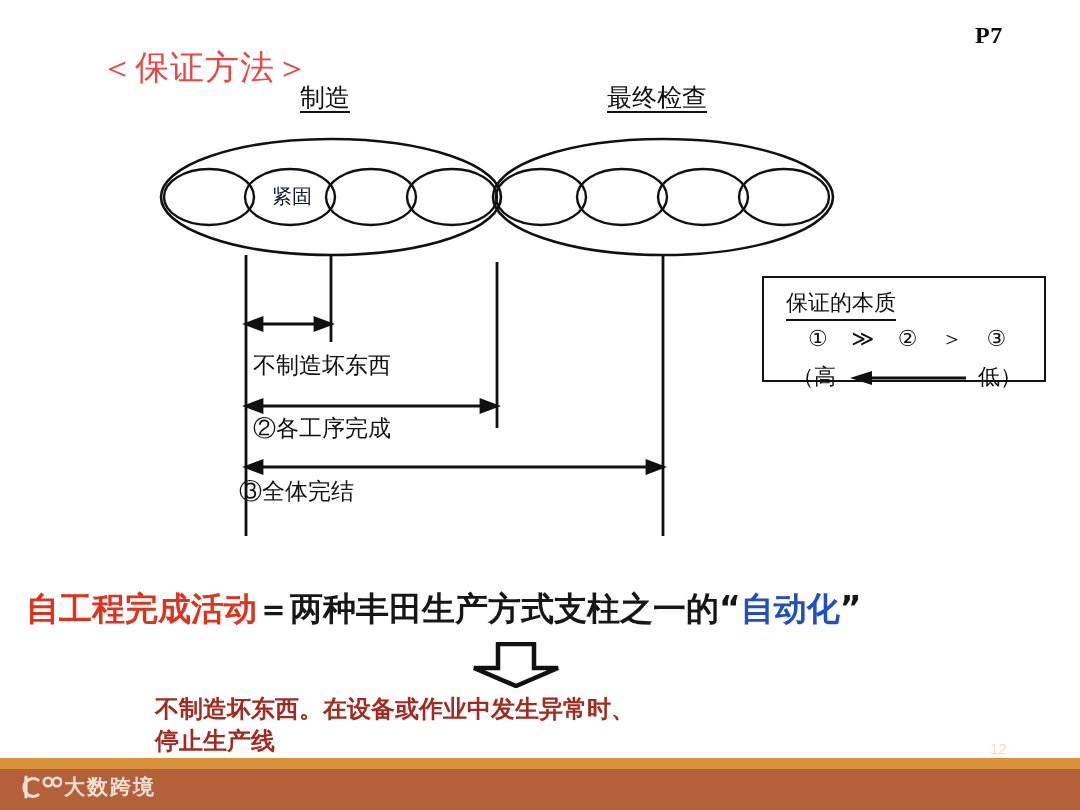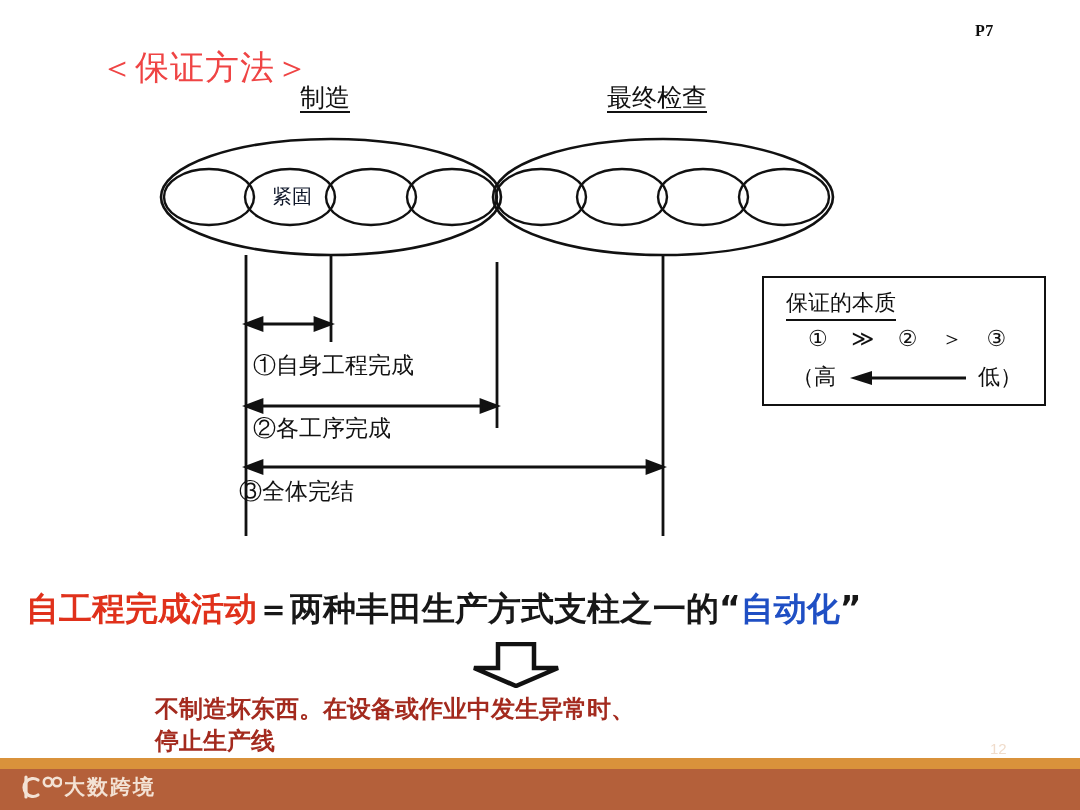--- a/index.html
+++ b/index.html
@@ -20,21 +20,21 @@
 
   
   .abs { position: absolute; }
   .nosel { white-space: nowrap; }
 
   
   #page-marker {
     left: 975px; top: 22px;
     font-family: "Liberation Serif", "DejaVu Serif", serif;
     font-weight: bold;
-    font-size: 16px;
+    font-size: 24px;
     color: #0d0d0d;
     letter-spacing: 0.5px;
   }
 
   #slide-title {
     left: 100px; top: 45px;
     font-family: "DejaVu Sans", "Liberation Sans", sans-serif;
     font-size: 34px;
     color: #ef4444;
     letter-spacing: 1px;
@@ -72,21 +72,21 @@
     font-size: 23px;
     color: #111111;
   }
   #measure-label-1 { left: 253px; top: 350px; }
   #measure-label-2 { left: 253px; top: 413px; }
   #measure-label-3 { left: 239px; top: 476px; }
 
   
   #essence-box {
     left: 762px; top: 276px;
-    width: 284px; height: 130px;
+    width: 284px; height: 106px;
     border: 2px solid #111111;
     background: #ffffff;
     box-sizing: border-box;
   }
   #essence-title {
     position: absolute;
     left: 22px; top: 10px;
     font-family: "Liberation Serif", "DejaVu Serif", serif;
     font-size: 22px;
     color: #111111;
@@ -227,21 +227,21 @@
       <polygon points="497,406 481,400 481,412"></polygon>
 
       <line x1="252" y1="467" x2="657" y2="467"></line>
       <polygon points="246,467 262,461 262,473"></polygon>
       <polygon points="663,467 647,461 647,473"></polygon>
     </g>
   </svg>
 
   <div class="abs nosel ellipse-text" id="ellipse-text-tighten">紧固</div>
 
-  <div class="abs nosel measure-label" id="measure-label-1">①自身工程完成</div>
+  <div class="abs nosel measure-label" id="measure-label-1">不制造坏东西</div>
   <div class="abs nosel measure-label" id="measure-label-2">②各工序完成</div>
   <div class="abs nosel measure-label" id="measure-label-3">③全体完结</div>
 
   <div class="abs" id="essence-box">
     <div id="essence-title">保证的本质</div>
 
     <div id="essence-rank">
       <span>①</span>
       <span>≫</span>
       <span>②</span>

